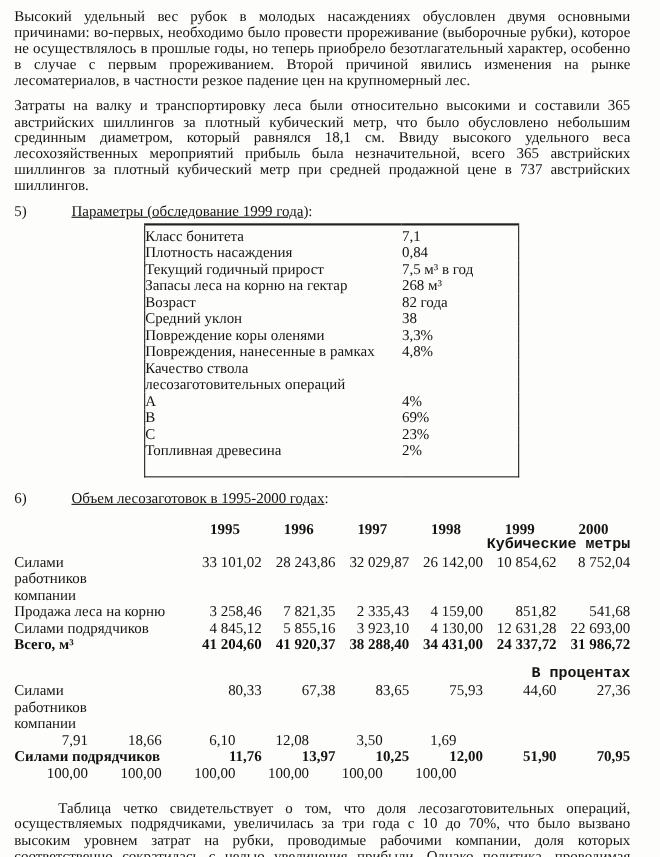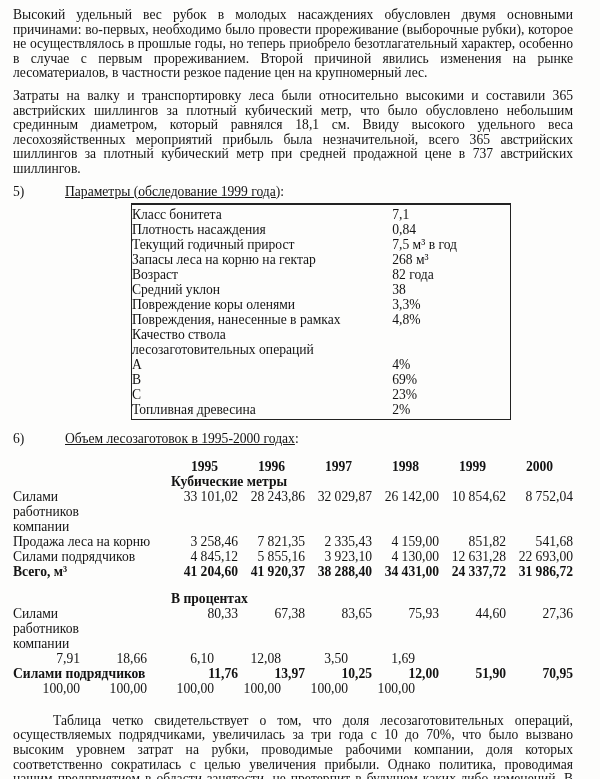--- a/index.html
+++ b/index.html
@@ -12,36 +12,36 @@
   .para{margin:0;text-align:justify;}
   .para.mt8{margin-top:8px;}
   .para.indent{margin-top:18px;text-indent:40px;}
   .heading{margin-top:8px;display:flex;}
   .heading.mt12{margin-top:12px;}
   .hnum{width:52px;flex:0 0 52px;}
   .u{text-decoration:underline;}
   
   table.params{
     margin:4px 0 0 118px;border-collapse:collapse;table-layout:fixed;
-    width:380px;border:1px solid #222;border-top:2px solid #222;
+    width:341px;border:1px solid #222;border-top:2px solid #222;
     font-size:13.6px;line-height:15px;
   }
   table.params td{padding:0;vertical-align:top;}
   td.p-label{width:232px;padding-left:4px;}
   td.p-value{width:105px;}
   table.params tr:first-child td{padding-top:2px;}
-  table.params tr:last-child td{padding-bottom:2px;}
+  table.params tr:last-child td{padding-bottom:16px;}
   
   .harvest{margin-top:12px;line-height:15px;}
   .hrow{display:flex;white-space:nowrap;}
   .hl{width:158px;flex:0 0 158px;}
   .hl.spread{display:flex;justify-content:space-between;flex-direction:column;}
   .hy{width:67px;flex:0 0 67px;text-align:center;font-weight:bold;}
   .hn{width:67px;flex:0 0 67px;text-align:right;}
-  .hsub{width:402px;flex:0 0 402px;text-align:left;font-weight:bold;}
+  .hsub{width:402px;flex:0 0 402px;text-align:right;font-weight:bold;font-family:Liberation Mono, monospace;}
   .b{font-weight:bold;}
   .hspacer{height:12px;}
 </style>
 </head>
 <body>
 
 <div class="page">
 
   <p class="para">Высокий удельный вес рубок в молодых насаждениях обусловлен двумя основными причинами: во-первых, необходимо было провести прореживание (выборочные рубки), которое не осуществлялось в прошлые годы, но теперь приобрело безотлагательный характер, особенно в случае с первым прореживанием.  Второй причиной явились изменения на рынке лесоматериалов, в частности резкое падение цен на крупномерный лес.</p>
 

